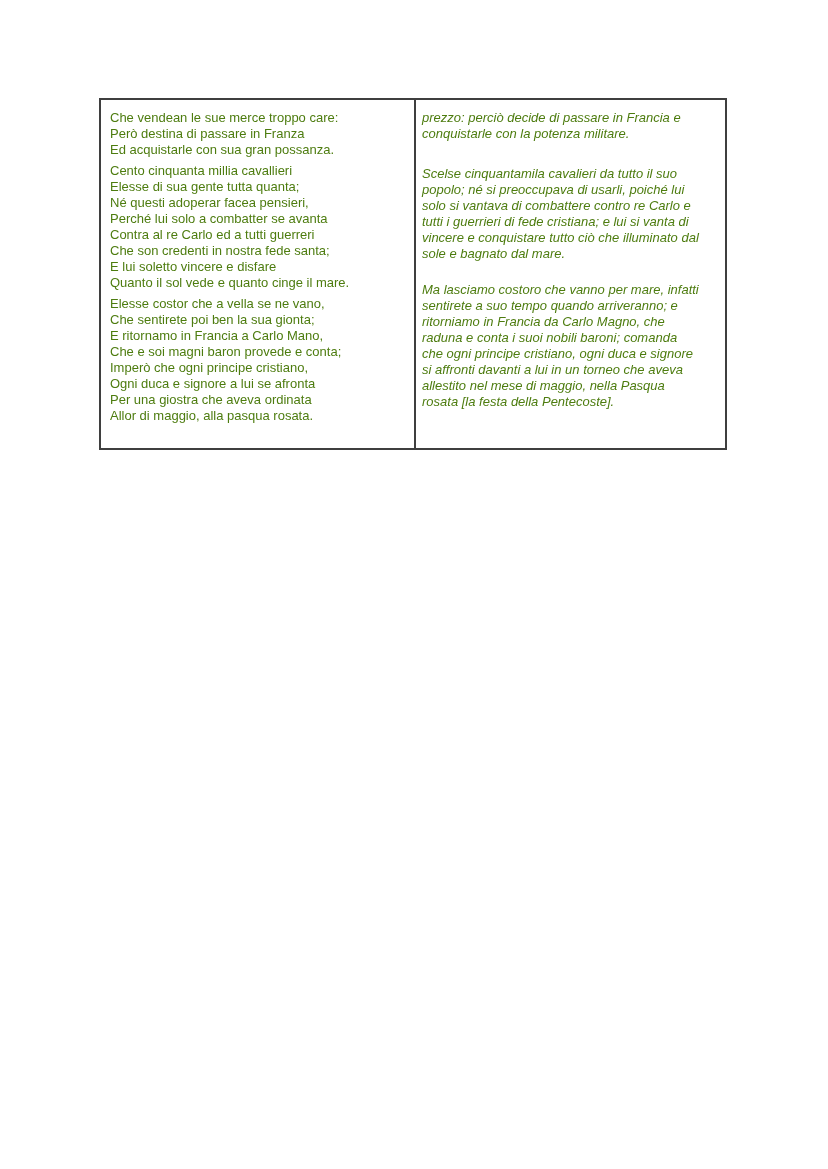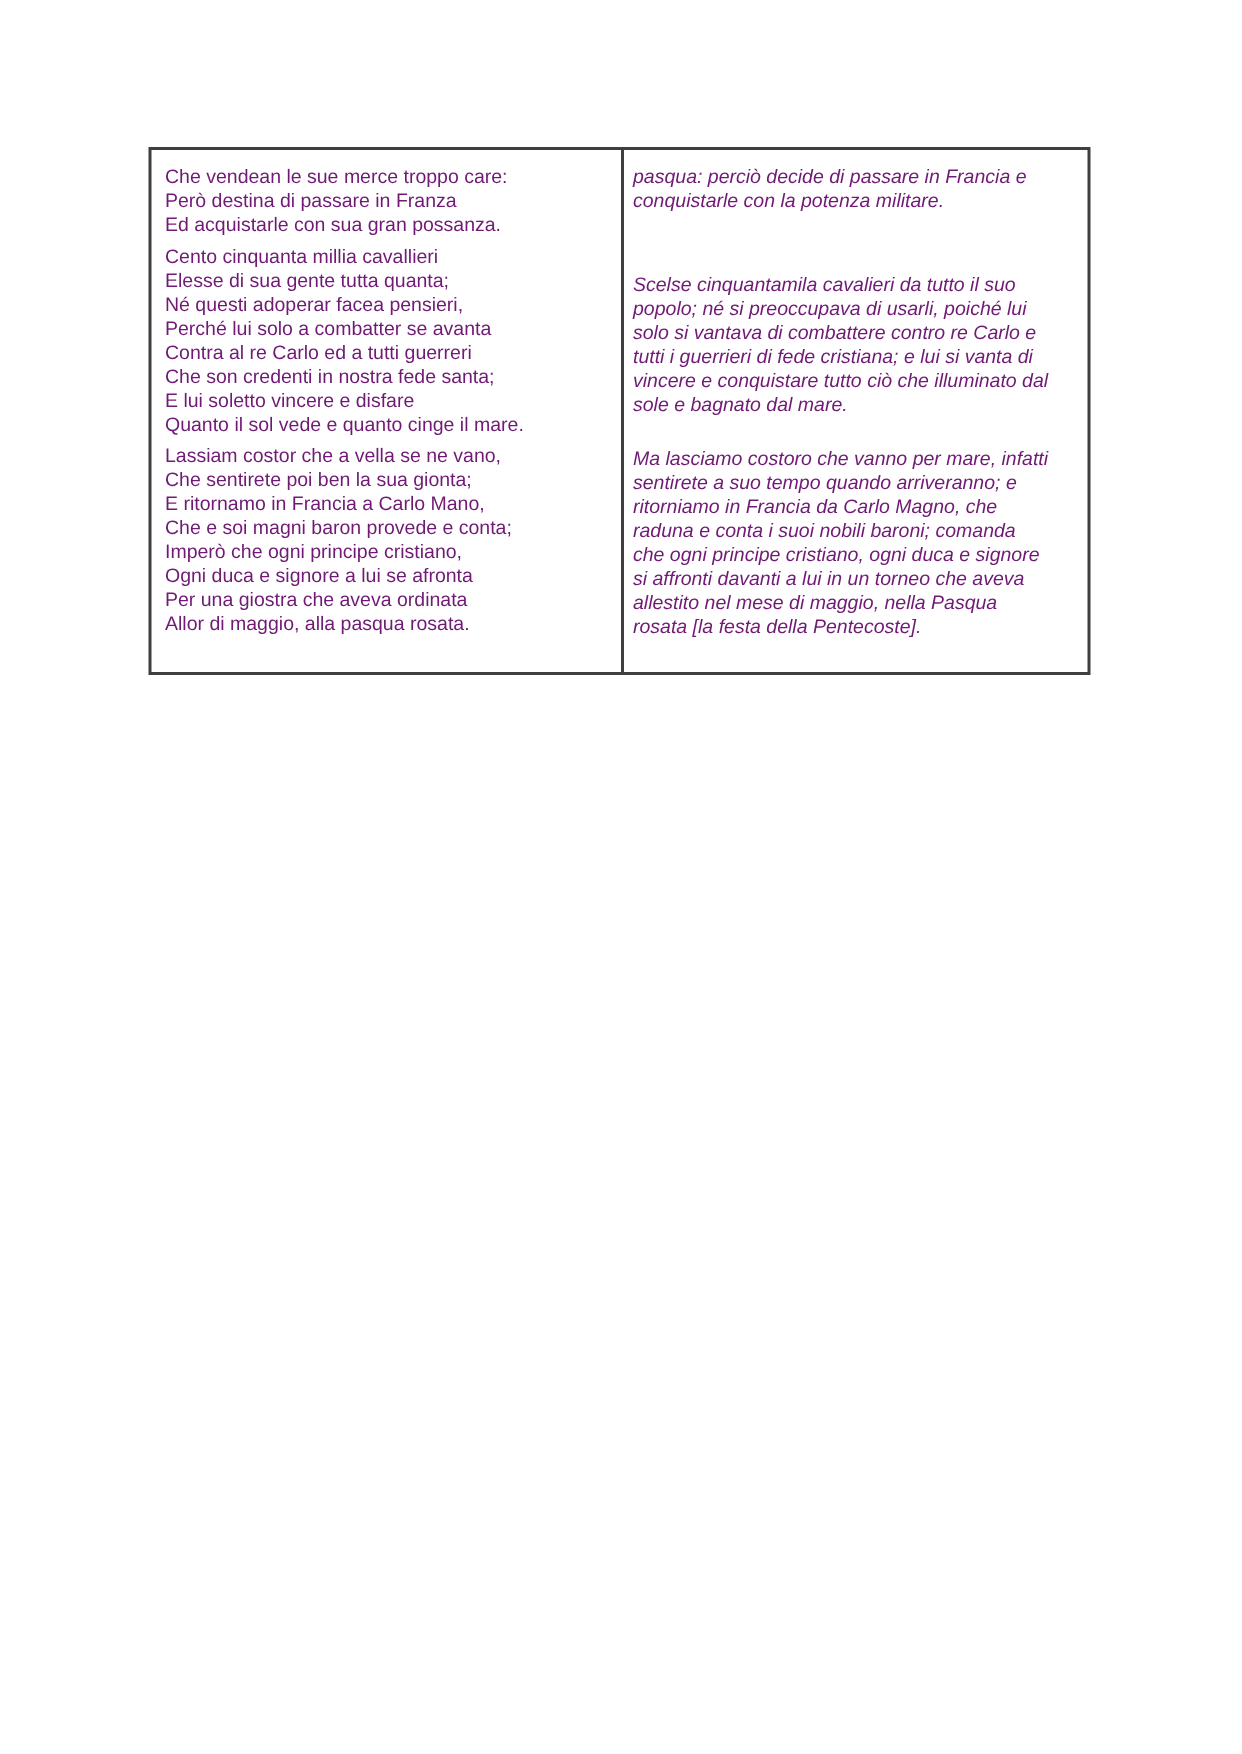--- a/index.html
+++ b/index.html
@@ -23,42 +23,42 @@
     height: 352px;
     border: 2px solid #3f3f3f;
     box-sizing: border-box;
     display: flex;
     background: #ffffff;
   }
   .cell {
     box-sizing: border-box;
     font-size: 13px;
     line-height: 16px;
-    color: #701a75;
+    color: #4d7c0f;
     overflow: hidden;
   }
   .cell-left {
     width: 315px;
     border-right: 2px solid #3f3f3f;
     padding: 10px 8px 0 9px;
   }
   .cell-right {
     flex: 1;
     padding: 10px 4px 0 6px;
     font-style: italic;
   }
   .text-block {
     white-space: pre-line;
     margin: 0;
   }
   .stanza + .stanza {
     margin-top: 5px;
   }
   .para-2 {
-    margin-top: 40px;
+    margin-top: 24px;
   }
   .para-3 {
     margin-top: 20px;
   }
 </style>
 </head>
 <body>
 
 <div class="page">
   <div class="comparison-table">
@@ -68,32 +68,32 @@
 Però destina di passare in Franza
 Ed acquistarle con sua gran possanza.</div>
       <div class="text-block stanza">Cento cinquanta millia cavallieri
 Elesse di sua gente tutta quanta;
 Né questi adoperar facea pensieri,
 Perché lui solo a combatter se avanta
 Contra al re Carlo ed a tutti guerreri
 Che son credenti in nostra fede santa;
 E lui soletto vincere e disfare
 Quanto il sol vede e quanto cinge il mare.</div>
-      <div class="text-block stanza">Lassiam costor che a vella se ne vano,
+      <div class="text-block stanza">Elesse costor che a vella se ne vano,
 Che sentirete poi ben la sua gionta;
 E ritornamo in Francia a Carlo Mano,
 Che e soi magni baron provede e conta;
 Imperò che ogni principe cristiano,
 Ogni duca e signore a lui se afronta
 Per una giostra che aveva ordinata
 Allor di maggio, alla pasqua rosata.</div>
     </div>
 
     <div class="cell cell-right">
-      <div class="text-block para-1">pasqua: perciò decide di passare in Francia e
+      <div class="text-block para-1">prezzo: perciò decide di passare in Francia e
 conquistarle con la potenza militare.</div>
       <div class="text-block para-2">Scelse cinquantamila cavalieri da tutto il suo
 popolo; né si preoccupava di usarli, poiché lui
 solo si vantava di combattere contro re Carlo e
 tutti i guerrieri di fede cristiana; e lui si vanta di
 vincere e conquistare tutto ciò che illuminato dal
 sole e bagnato dal mare.</div>
       <div class="text-block para-3">Ma lasciamo costoro che vanno per mare, infatti
 sentirete a suo tempo quando arriveranno; e
 ritorniamo in Francia da Carlo Magno, che

